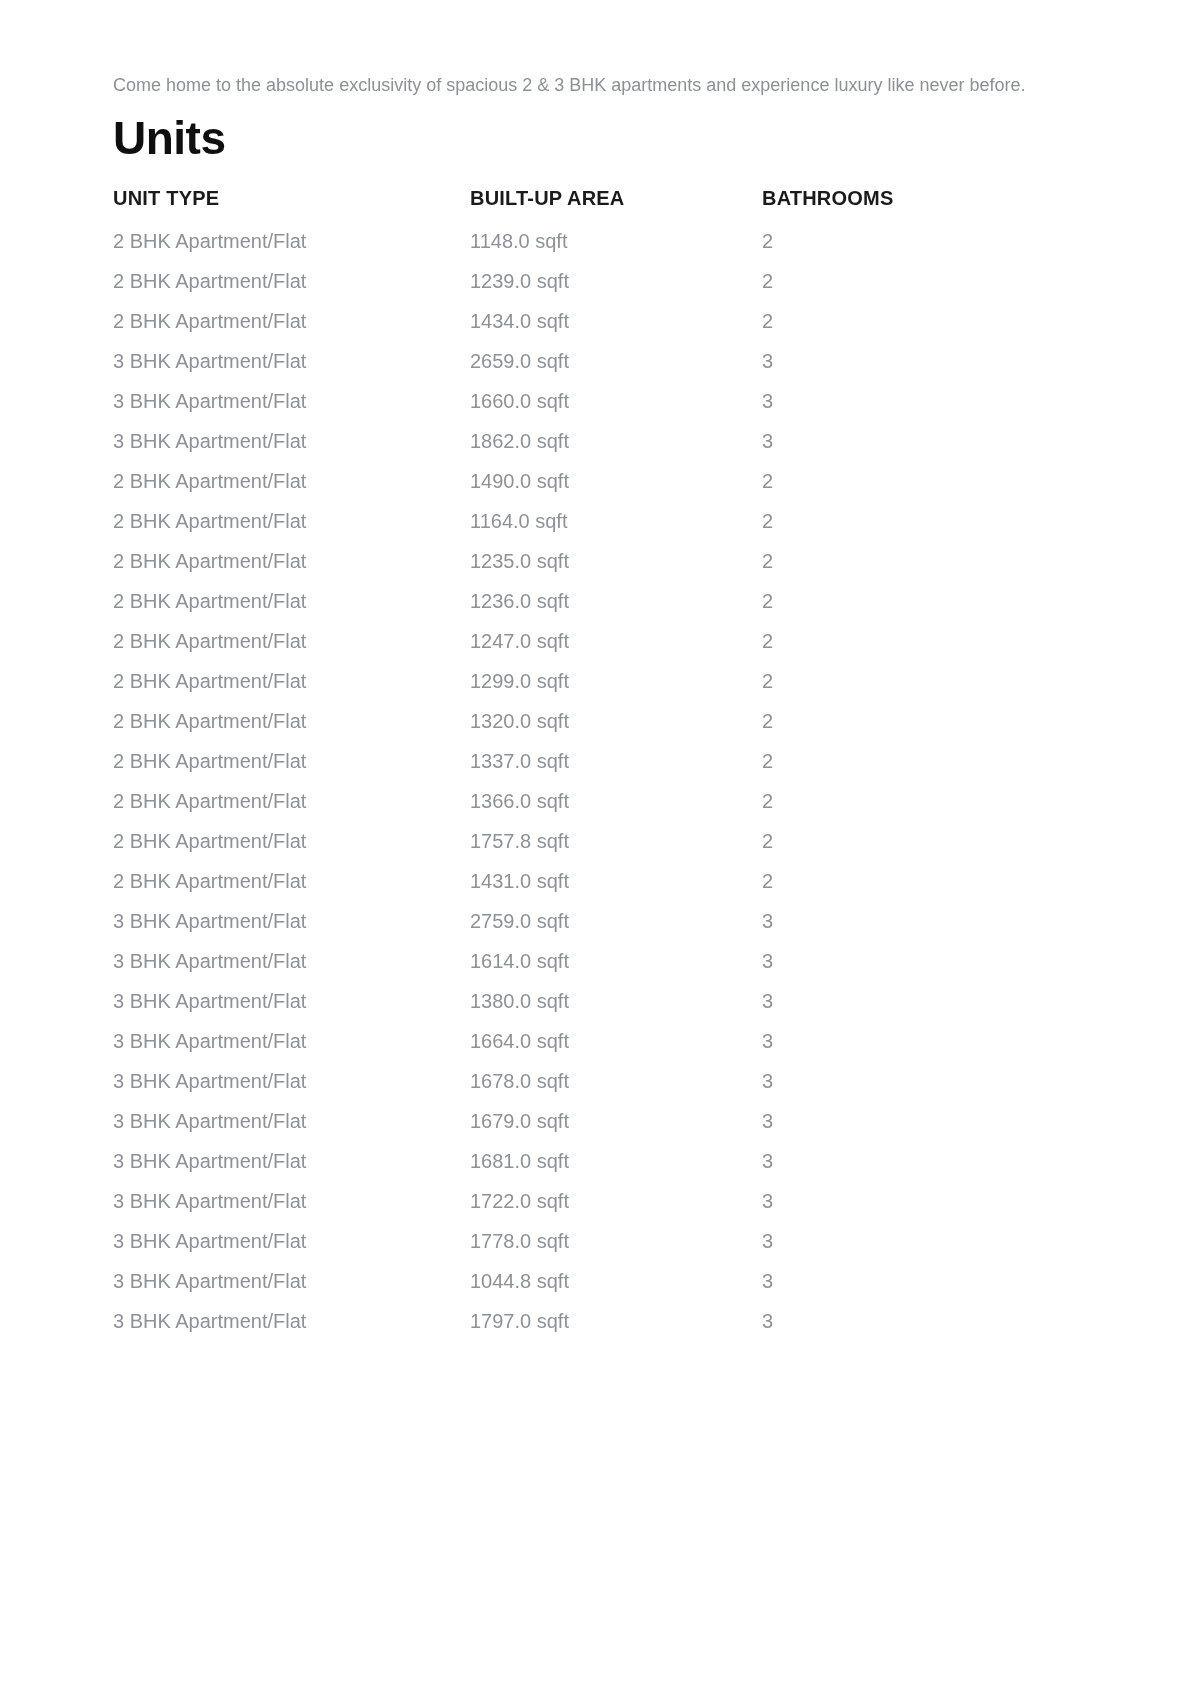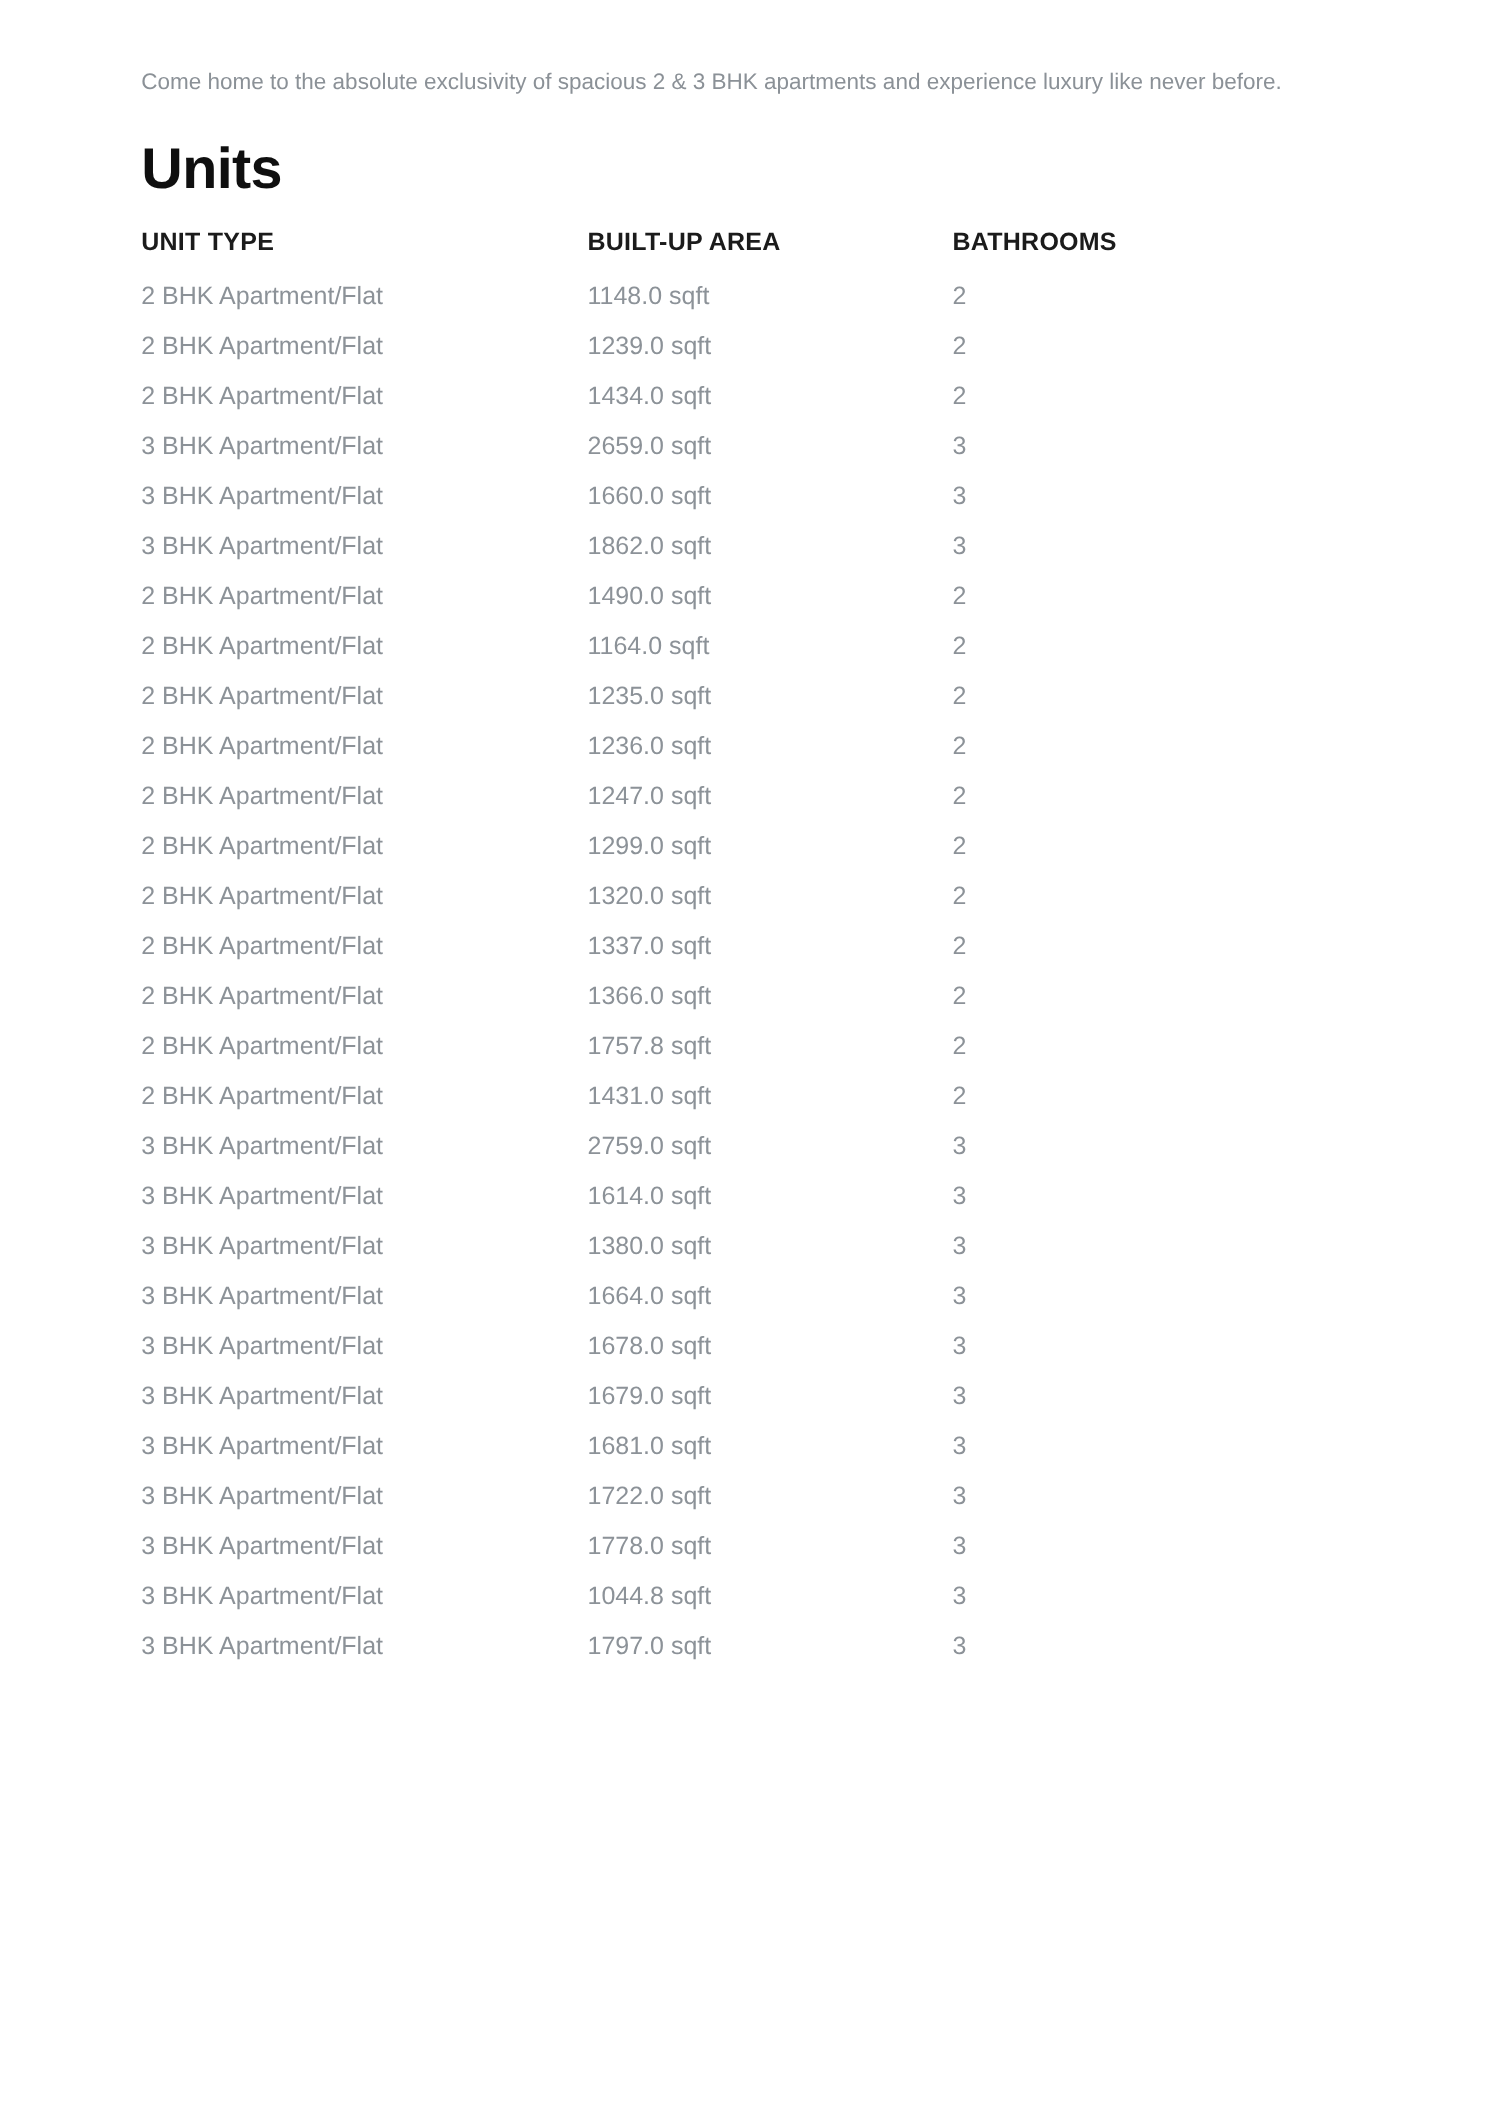--- a/index.html
+++ b/index.html
@@ -9,32 +9,32 @@
     background: #ffffff;
   }
   body {
     width: 1190px;
     height: 1684px;
     overflow: hidden;
     font-family: "Liberation Sans", sans-serif;
     -webkit-font-smoothing: antialiased;
   }
   .content {
-    padding: 52px 113px 0 113px;
+    padding: 72px 113px 0 113px;
   }
   .intro {
     margin: 0;
     width: 966px;
     color: #8b9197;
     font-size: 18px;
     line-height: 27px;
     font-weight: 400;
   }
   .page-title {
-    margin: 28px 0 0 0;
+    margin: 12px 0 0 0;
     color: #0f0f0f;
     font-size: 46px;
     line-height: 54px;
     font-weight: bold;
     letter-spacing: -0.5px;
   }
   table.units-table {
     margin-top: 22px;
     width: 966px;
     table-layout: fixed;

